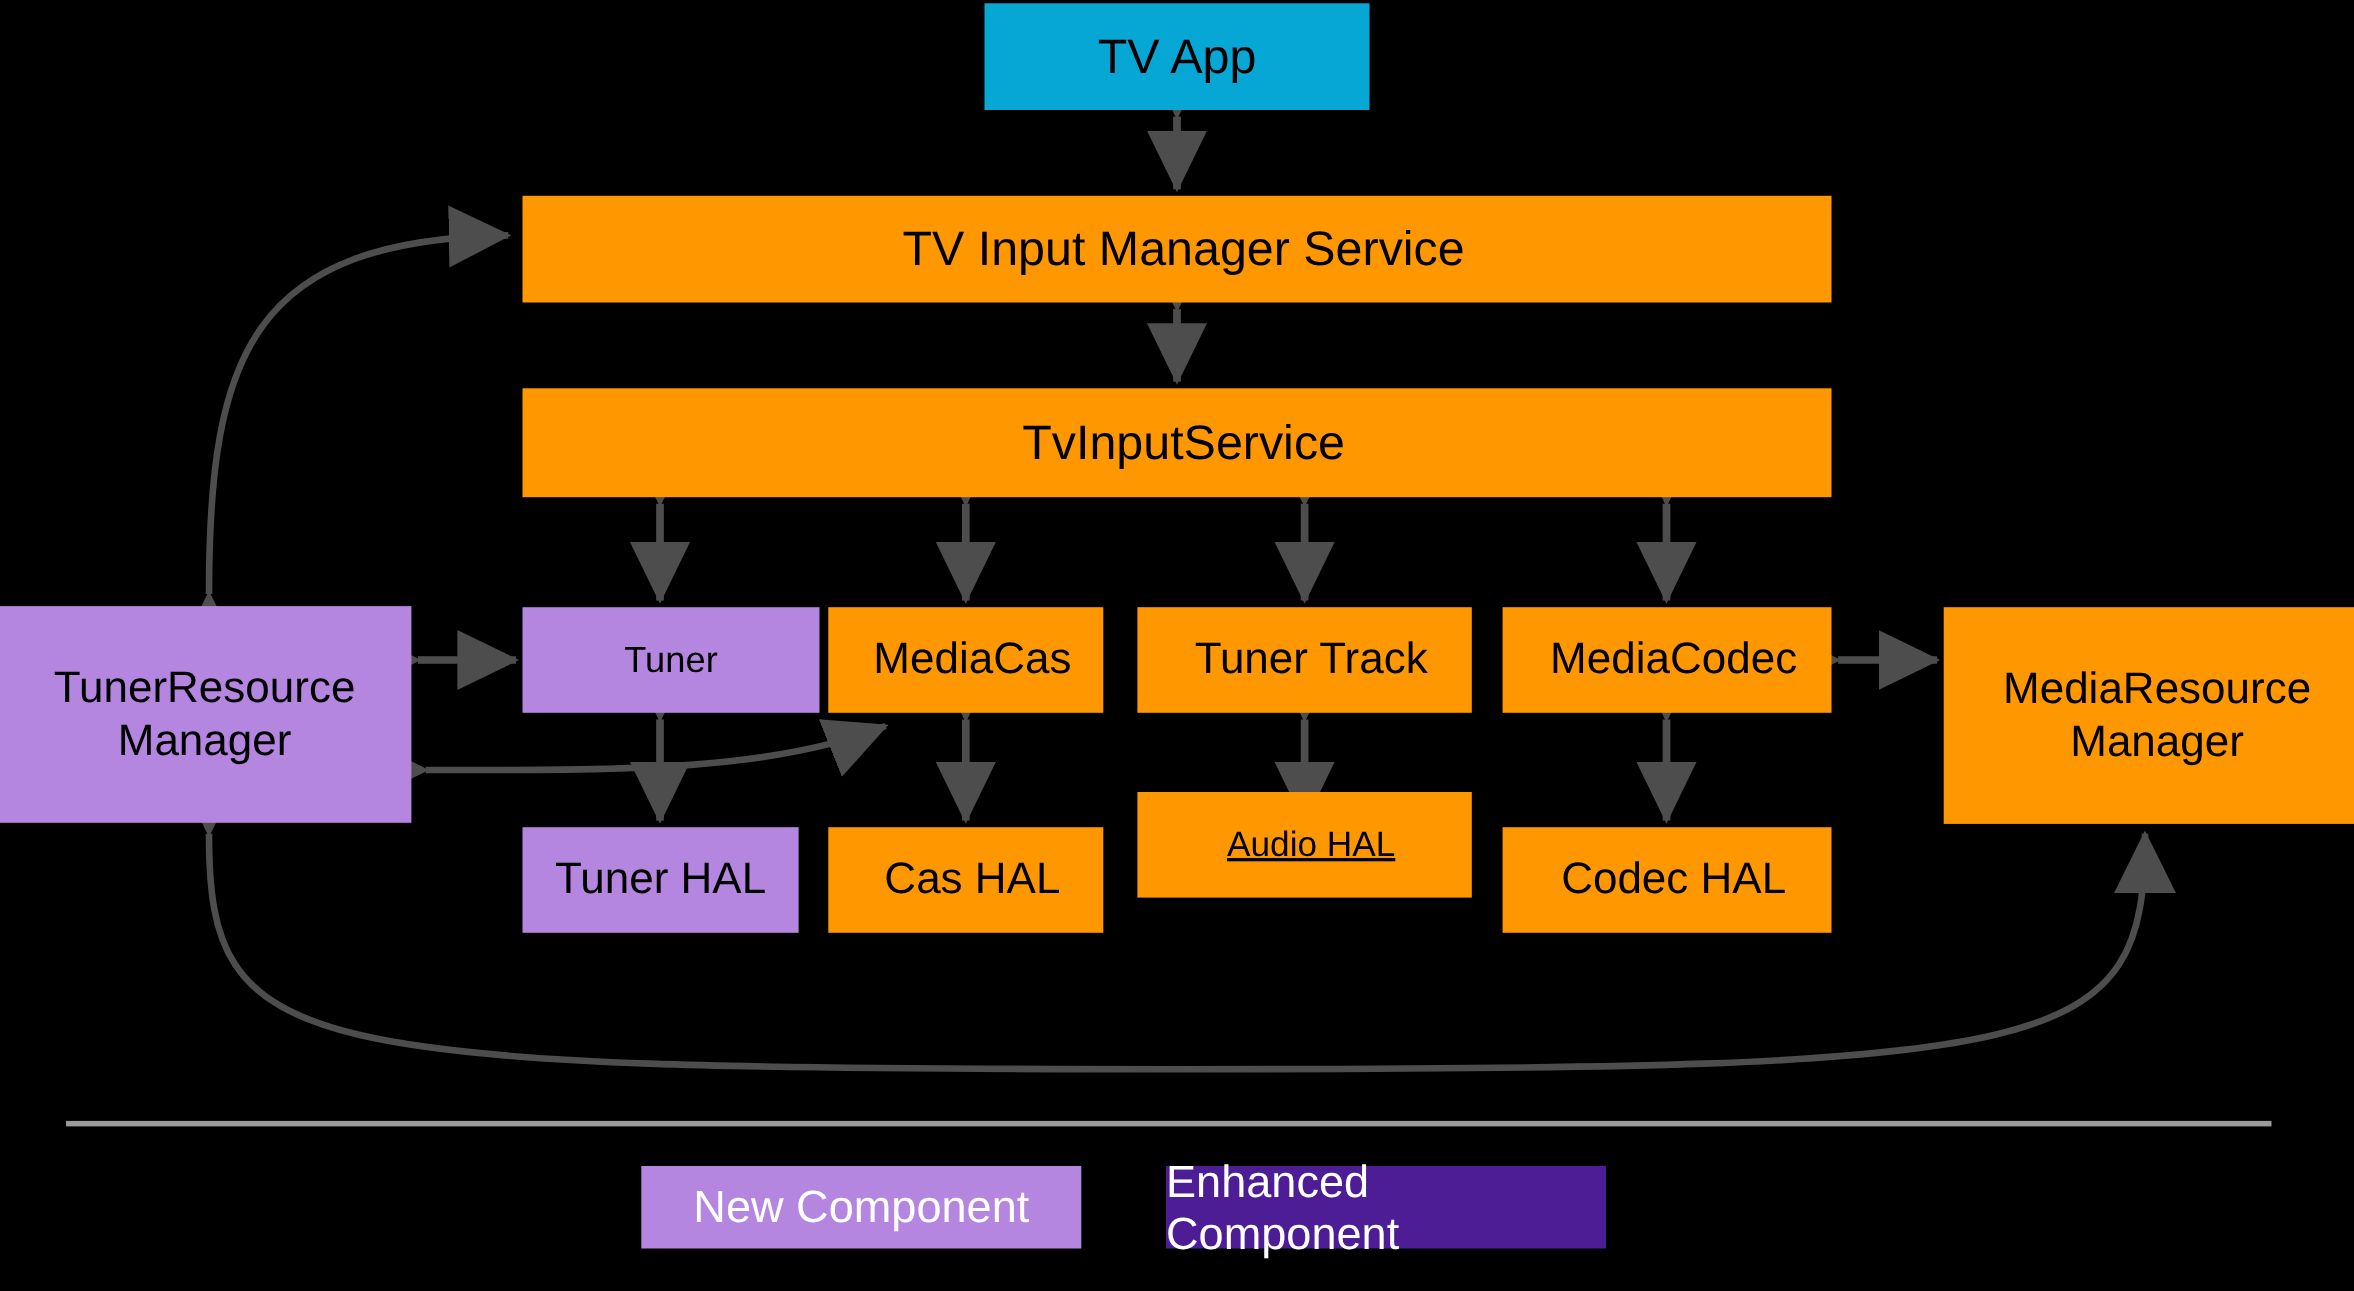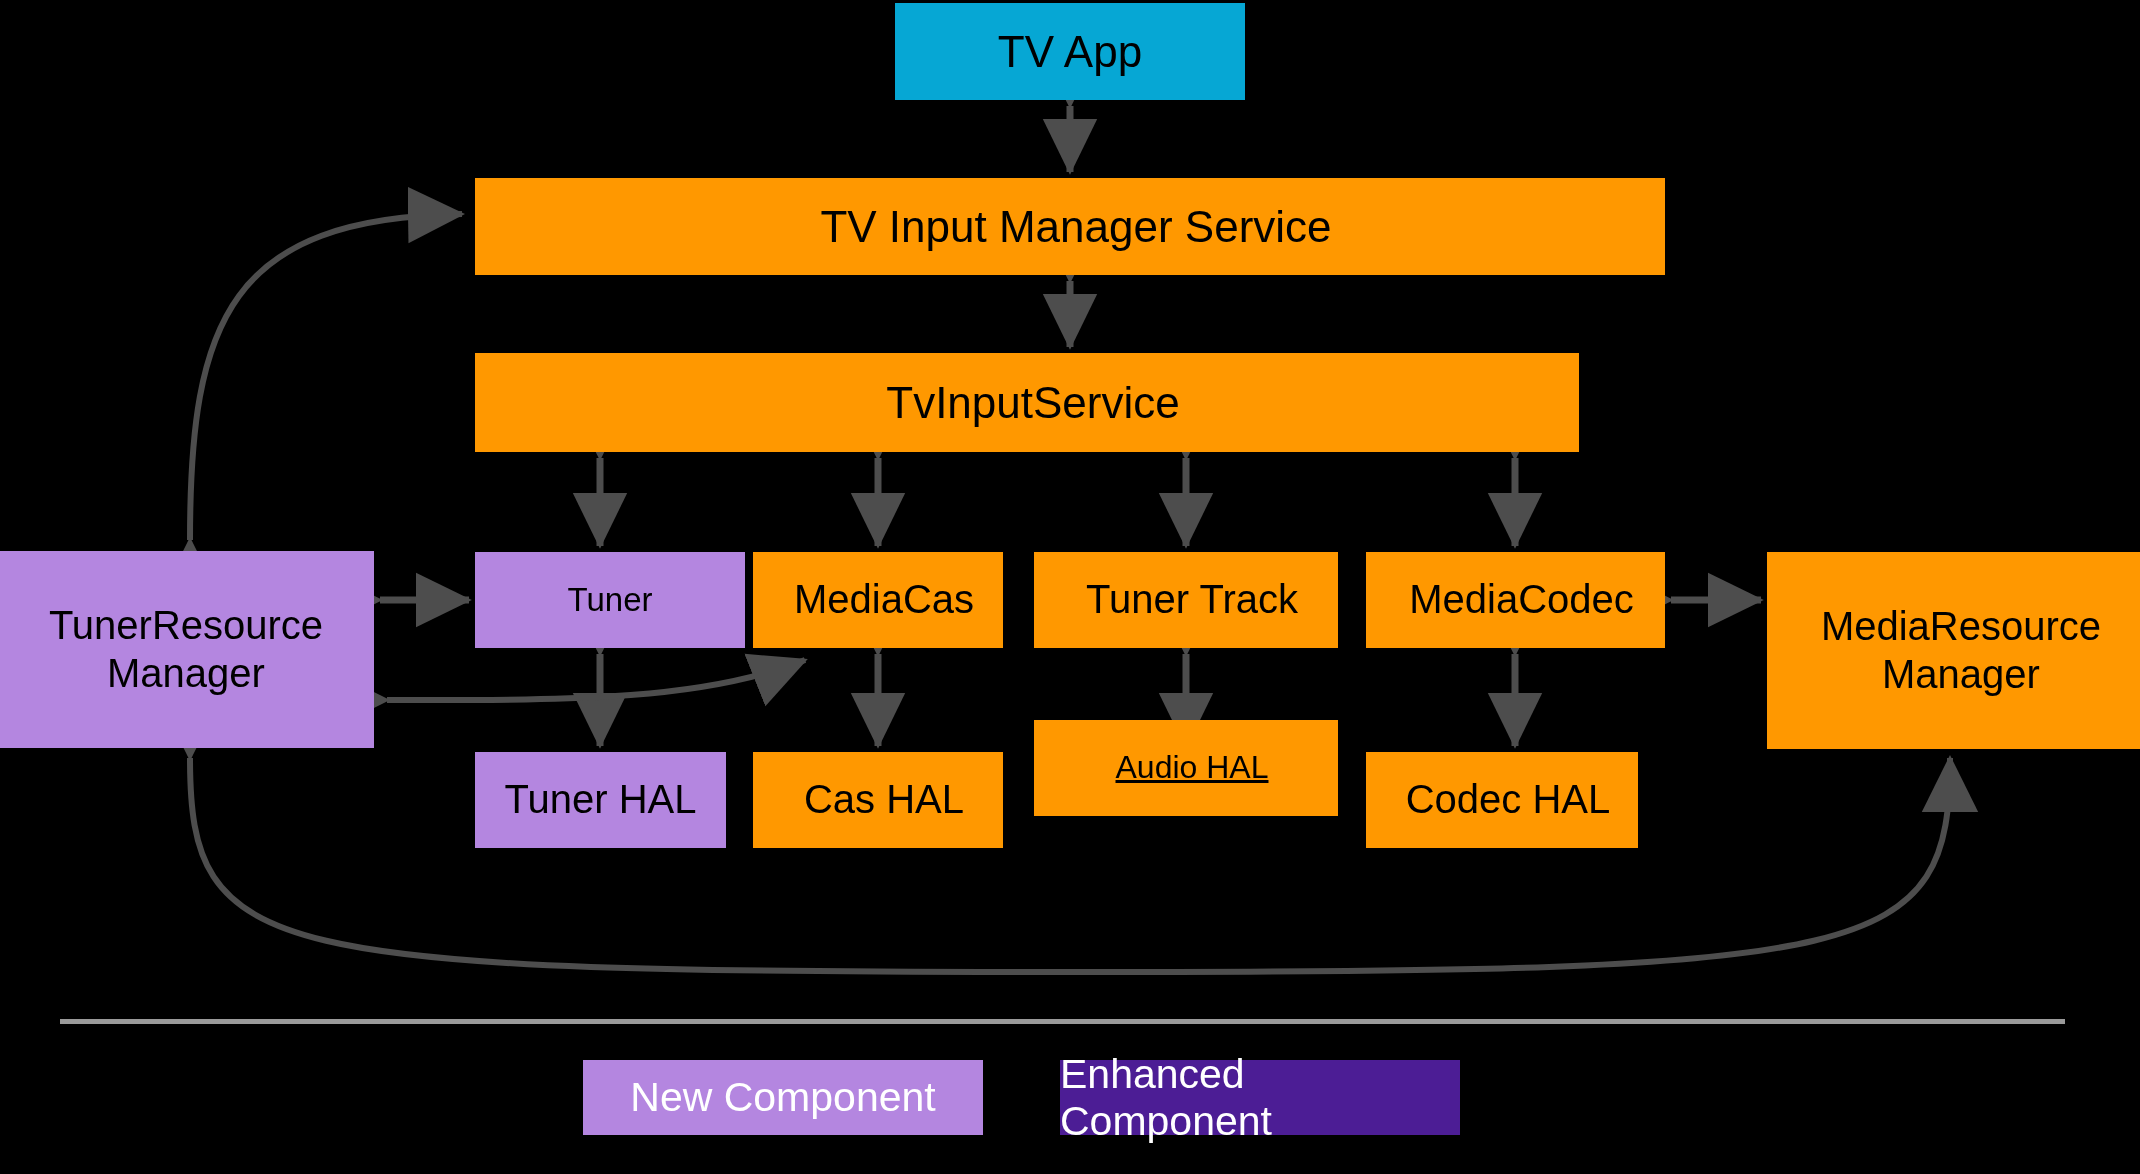--- a/index.html
+++ b/index.html
@@ -106,21 +106,21 @@
       <path d="M 387,700 C 560,700 700,702 805,660" marker-start="url(#ahs)" marker-end="url(#ahs)"></path>
 
       <path d="M 190,758 C 190,960 260,972 1070,972 C 1880,972 1950,960 1950,758" marker-start="url(#ahs)" marker-end="url(#ahs)"></path>
     </g>
   </svg>
 
   <div class="box cyan" style="left:895px;top:3px;width:350px;height:97px;font-size:44px;">TV App</div>
 
   <div class="box orange" style="left:475px;top:178px;width:1190px;height:97px;font-size:44px;">TV Input Manager Service</div>
 
-  <div class="box orange" style="left:475px;top:353px;width:1104px;height:99px;font-size:44px;">TvInputService</div>
+  <div class="box orange" style="left:475px;top:353px;width:1190px;height:99px;font-size:44px;">TvInputService</div>
 
   <div class="box purple" style="left:-2px;top:551px;width:376px;height:197px;font-size:40px;">TunerResource
 Manager</div>
 
   <div class="box purple" style="left:475px;top:552px;width:270px;height:96px;font-size:33px;">Tuner</div>
 
   <div class="box orange" style="left:753px;top:552px;width:250px;height:96px;font-size:40px;">MediaCas</div>
 
   <div class="box orange" style="left:1034px;top:552px;width:304px;height:96px;font-size:40px;">Tuner Track</div>
 
@@ -128,21 +128,21 @@
 
   <div class="box orange" style="left:1767px;top:552px;width:376px;height:197px;font-size:40px;">MediaResource
 Manager</div>
 
   <div class="box purple" style="left:475px;top:752px;width:251px;height:96px;font-size:40px;">Tuner HAL</div>
 
   <div class="box orange" style="left:753px;top:752px;width:250px;height:96px;font-size:40px;">Cas HAL</div>
 
   <div class="box orange" style="left:1034px;top:720px;width:304px;height:96px;font-size:32px;text-decoration:underline;">Audio HAL</div>
 
-  <div class="box orange" style="left:1366px;top:752px;width:272px;height:96px;font-size:40px;">Codec HAL</div>
+  <div class="box orange" style="left:1366px;top:752px;width:299px;height:96px;font-size:40px;">Codec HAL</div>
 
   <div class="divider" style="left:60px;top:1019px;width:2005px;height:5px;"></div>
 
   <div class="legend-box purple" style="left:583px;top:1060px;width:400px;height:75px;">New Component</div>
 
   <div class="legend-box orange" style="left:1060px;top:1060px;width:400px;height:75px;">Enhanced Component</div>
 
 </div>
 
 </body></html>

